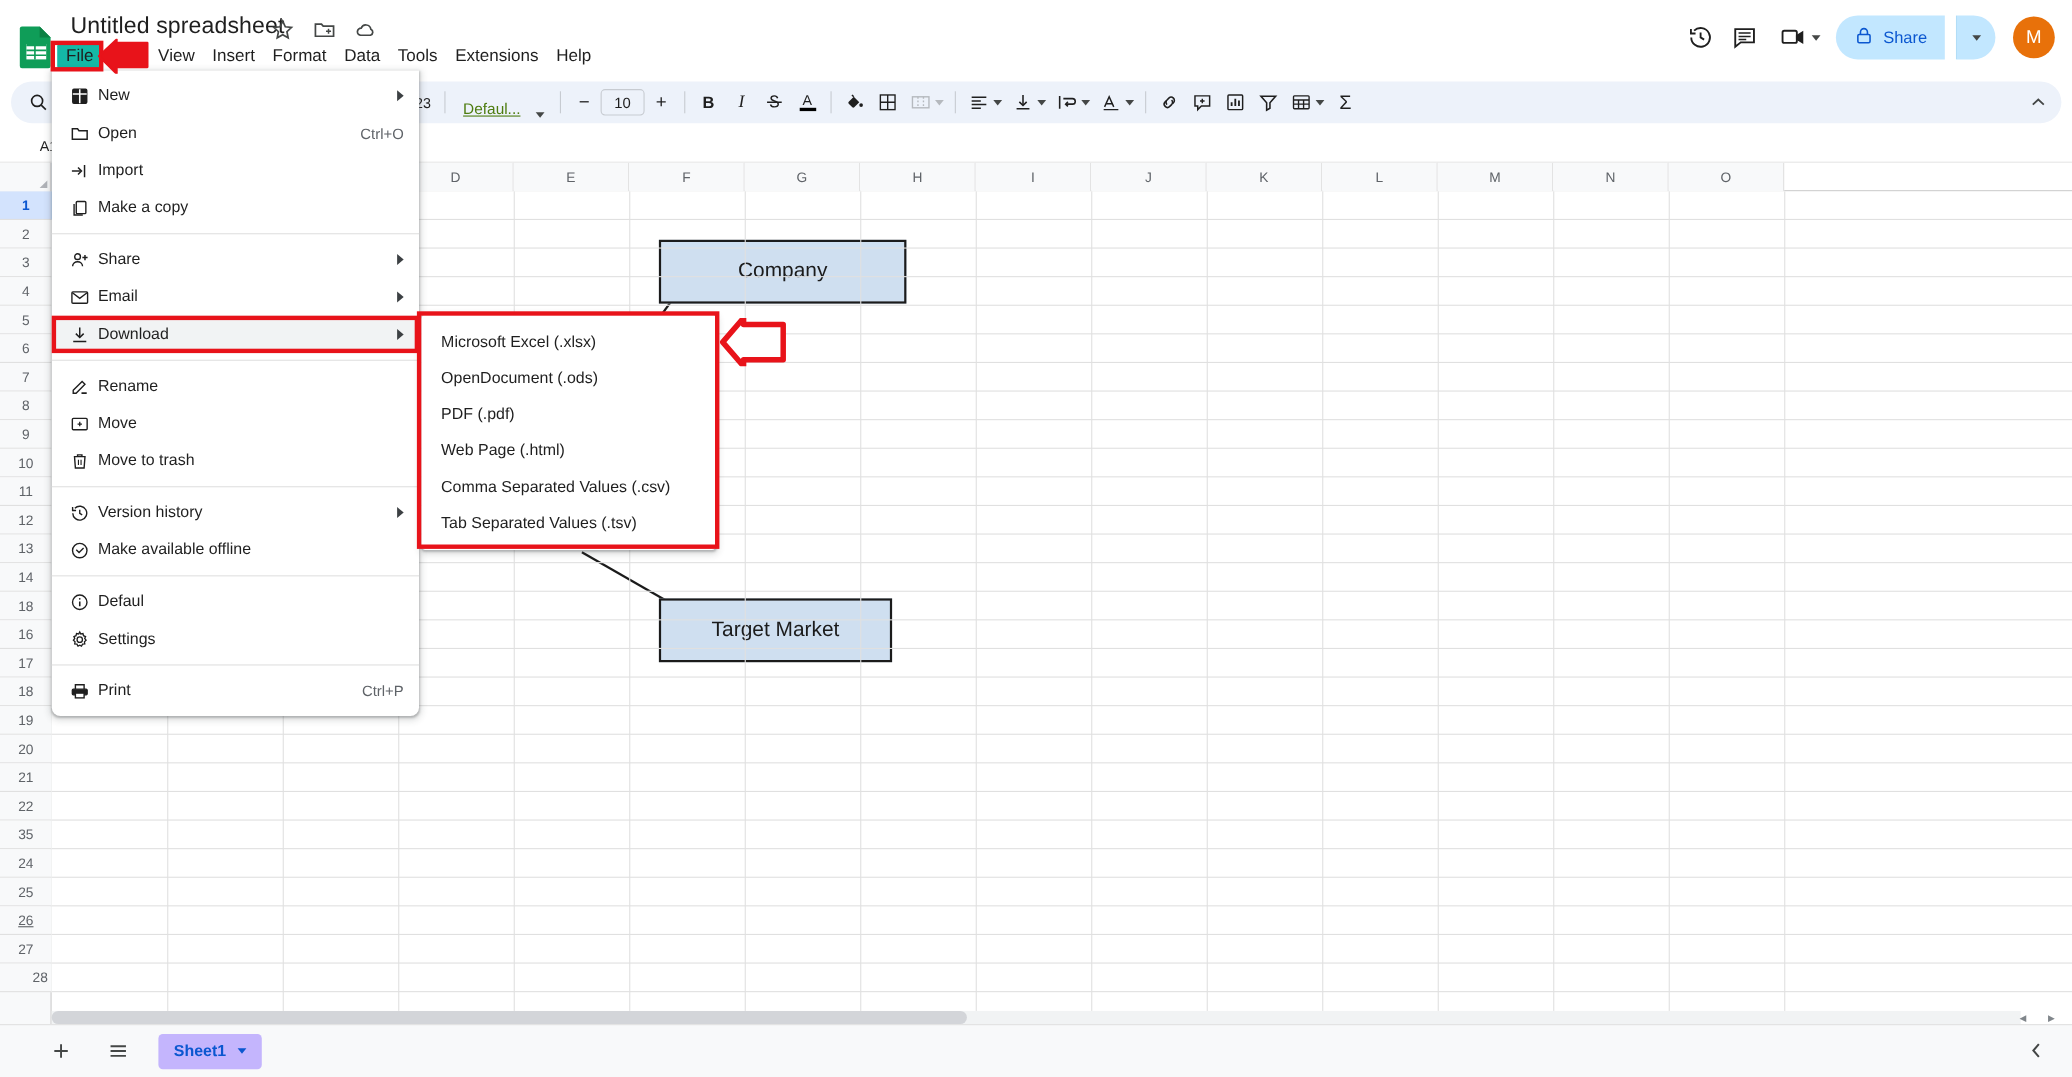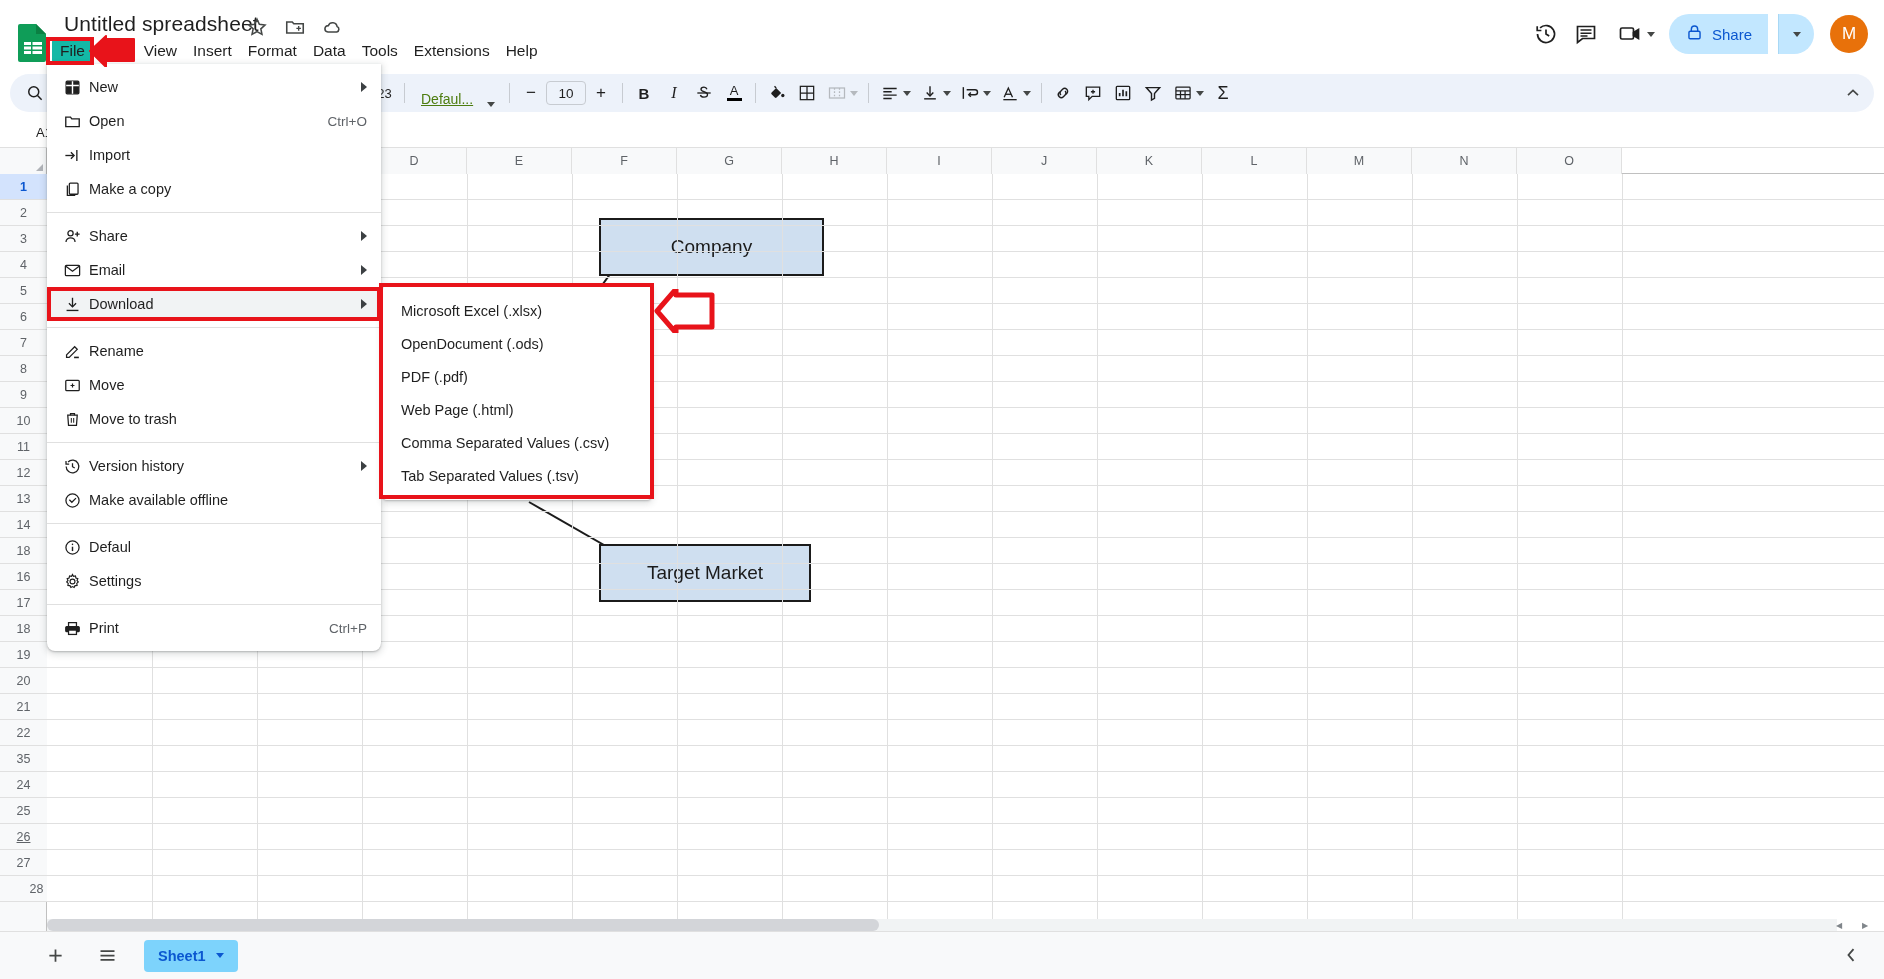--- a/index.html
+++ b/index.html
@@ -146,21 +146,21 @@
   
   .hscroll-track { position:absolute; left:47px; bottom:48px; width:1790px; height:12px; background:#f1f3f4; }
   .hscroll-thumb { position:absolute; left:47px; bottom:48px; width:832px; height:12px; background:#d3d5d9; border-radius:6px; cursor:grab;}
   .hs-btn { position:absolute; bottom:48px; width:18px; height:12px; display:flex; align-items:center; justify-content:center; color:#80868b; font-size:8px; cursor:pointer;}
   .bottombar {
     position:absolute; left:0; bottom:0; width:1884px; height:48px; background:#f8f9fa;
     border-top:1px solid #e0e0e0; display:flex; align-items:center; padding-left:40px; gap:22px;
   }
   .bb-icon { width:30px;height:30px; display:flex;align-items:center;justify-content:center; color:#444746; cursor:pointer; border-radius:50%;}
   .sheettab {
-    display:flex; align-items:center; gap:10px; height:32px; padding:0 14px; background:#7dd3fc;
+    display:flex; align-items:center; gap:10px; height:32px; padding:0 14px; background:#c4b5fd;
     border-radius:4px; color:#0b57d0; font-size:14.5px; font-weight:600; cursor:pointer;
   }
   .bb-right { position:absolute; right:18px; bottom:9px; width:30px;height:30px; display:flex;align-items:center;justify-content:center;color:#444746; cursor:pointer;}
 </style>
 </head>
 <body>
 
 <div id="app">
 
   <div class="topbar">

